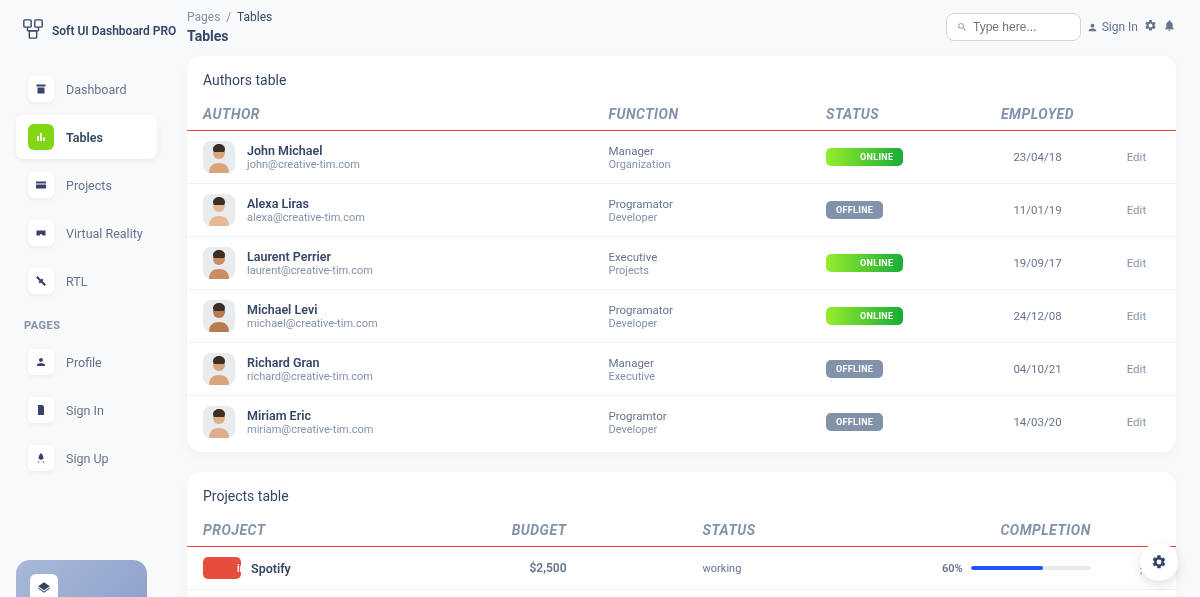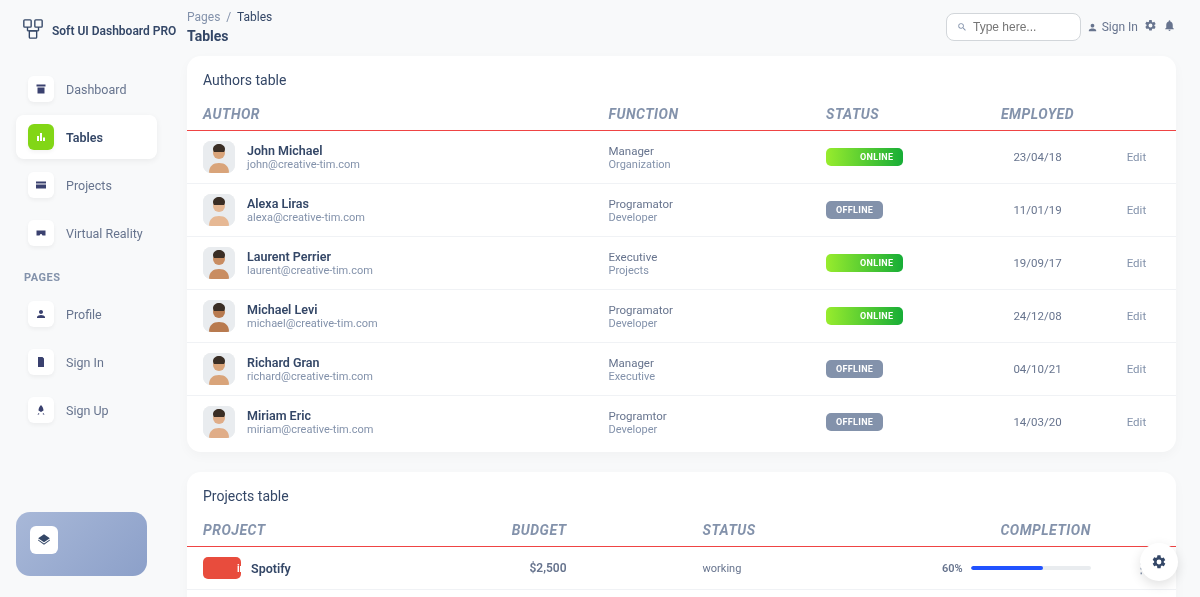--- a/index.html
+++ b/index.html
@@ -116,20 +116,28 @@
         <span>Projects</span>
       </div>
       <div class="nav-item">
         <span class="nav-icon">
           <svg viewBox="0 0 24 24">
             <path d="M3 7h18v10h-6l-2-3h-2l-2 3H3z"></path>
           </svg>
         </span>
         <span>Virtual Reality</span>
       </div>
+      <div class="nav-item">
+        <span class="nav-icon">
+          <svg viewBox="0 0 24 24">
+            <path d="M22 19l-7-7 2-2-3-3-2 2-7-7-3 3 7 7-2 2 3 3 2-2 7 7z"></path>
+          </svg>
+        </span>
+        <span>RTL</span>
+      </div>
     </div>
   <div class="section-label">PAGES</div>
   <div id="nav-pages">
       <div class="nav-item">
         <span class="nav-icon">
           <svg viewBox="0 0 24 24">
             <path d="M12 12c2.21 0 4-1.79 4-4s-1.79-4-4-4-4 1.79-4 4 1.79 4 4 4zm0 2c-2.67 0-8 1.34-8 4v2h16v-2c0-2.66-5.33-4-8-4z"></path>
           </svg>
         </span>
         <span>Profile</span>

